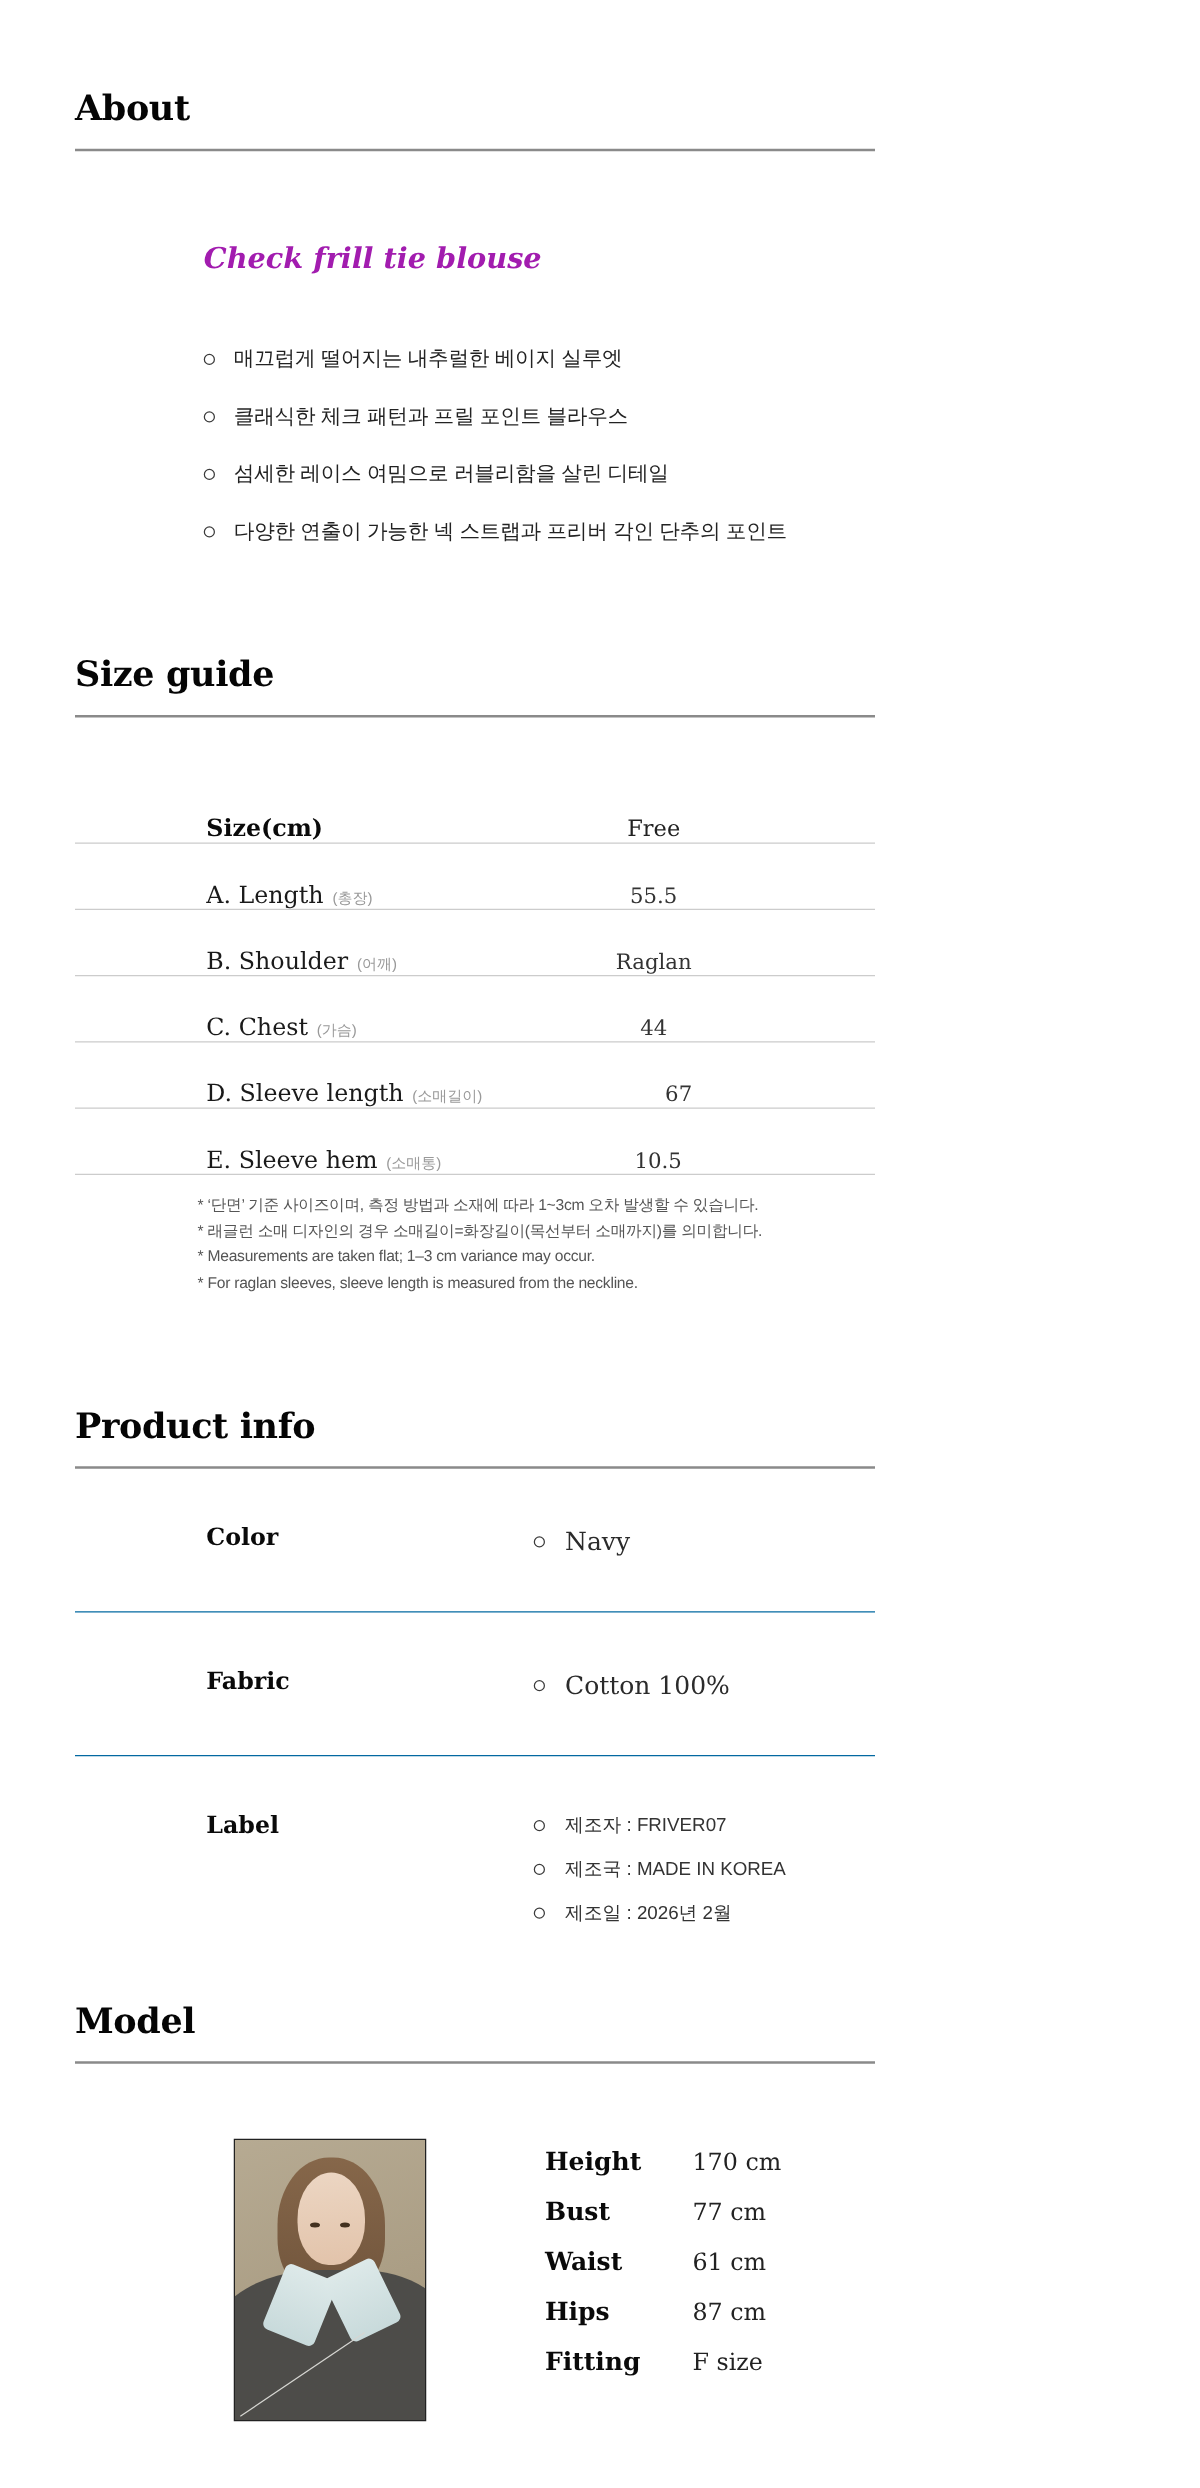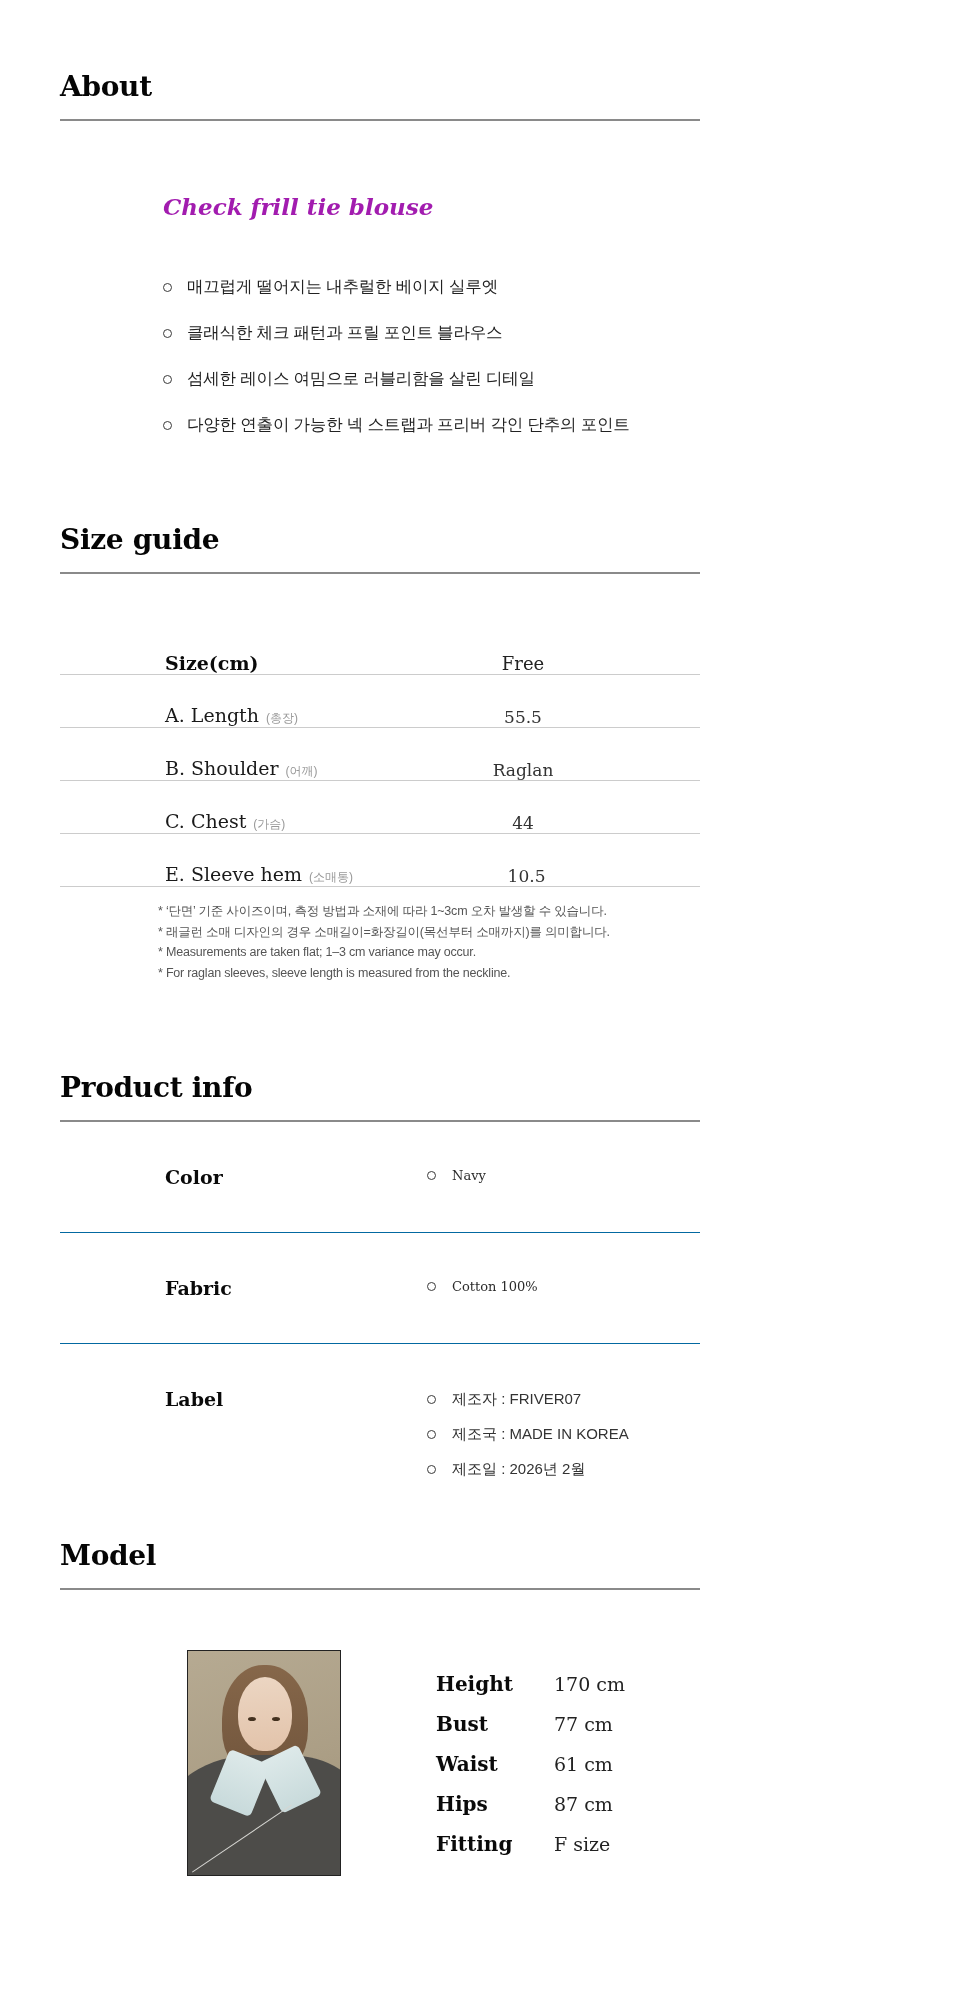--- a/index.html
+++ b/index.html
@@ -51,21 +51,21 @@
   .irow { display:flex; padding:44px 0; border-bottom:1px solid #0369a1; }
   .irow.last { border-bottom:none; padding-bottom:20px; }
   .ilabel {
     flex:0 0 367px; box-sizing:border-box; padding-left:105px;
     font-family:"DejaVu Serif",serif; font-weight:700; font-size:19px; color:#0a0a0a;
   }
   .iitems { flex:1; padding-top:2px; }
   .iitem { display:flex; align-items:center; margin-bottom:16px; }
   .iitem:last-child { margin-bottom:0; }
   .iitem .dot { margin-right:16px; }
-  .ival-serif { font-family:"DejaVu Serif",serif; font-size:13px; color:#2b2b2b; }
+  .ival-serif { font-family:"DejaVu Serif",serif; font-size:20px; color:#2b2b2b; }
   .ival-sans  { font-size:15px; color:#333; }
 
   
   .sec-model { margin-top:40px; }
   .model-flex { display:flex; margin-top:60px; }
   .photo {
     position:relative; margin-left:127px; width:152px; height:224px;
     border:1px solid #222; overflow:hidden; flex:none;
     background:linear-gradient(160deg,#b6aa92 0%,#ab9e85 55%,#9e9178 100%);
   }
@@ -75,21 +75,21 @@
     border-radius:50% 50% 46% 46%; background:linear-gradient(175deg,#ecd6c3,#e2c3aa); }
   .eye { position:absolute; width:8px; height:4px; background:#43311f; border-radius:50%; }
   .eye.l { top:66px; left:60px; } .eye.r { top:66px; left:84px; }
   .garment { position:absolute; bottom:-12px; left:-22px; width:196px; height:132px;
     background:#4d4c49; border-radius:46% 38% 0 0; }
   .stitch { position:absolute; bottom:36px; left:-6px; width:120px; height:1px;
     background:#d6d6d2; transform:rotate(-34deg); }
   .collar { position:absolute; width:44px; height:56px; background:linear-gradient(180deg,#dde9e9,#c8dadb); border-radius:5px; }
   .collar.l { top:104px; left:30px; transform:rotate(22deg); }
   .collar.r { top:100px; left:80px; transform:rotate(-26deg); }
-  .meas { margin-left:95px; margin-top:22px; }
+  .meas { margin-left:95px; margin-top:6px; }
   .mrow { display:flex; align-items:baseline; height:40px; }
   .mlabel { width:118px; font-family:"DejaVu Serif",serif; font-weight:700; font-size:20px; color:#0a0a0a; }
   .mval { font-family:"DejaVu Serif",serif; font-size:19px; color:#222; }
 </style>
 </head>
 <body>
 
 <div class="wrap">
 
   <section>
@@ -129,20 +129,24 @@
         <div class="tlabel"><span class="rlabel">A. Length</span><span class="rsub">(총장)</span></div>
         <div class="tval rval">55.5</div>
       </div>
       <div class="trow">
         <div class="tlabel"><span class="rlabel">B. Shoulder</span><span class="rsub">(어깨)</span></div>
         <div class="tval rval">Raglan</div>
       </div>
       <div class="trow">
         <div class="tlabel"><span class="rlabel">C. Chest</span><span class="rsub">(가슴)</span></div>
         <div class="tval rval">44</div>
+      </div>
+      <div class="trow">
+        <div class="tlabel"><span class="rlabel">D. Sleeve length</span><span class="rsub">(소매길이)</span></div>
+        <div class="tval rval">67</div>
       </div>
       <div class="trow">
         <div class="tlabel"><span class="rlabel">E. Sleeve hem</span><span class="rsub">(소매통)</span></div>
         <div class="tval rval">10.5</div>
       </div>
     </div>
 
     <div class="fnotes">
       <div class="fnote">* ‘단면’ 기준 사이즈이며, 측정 방법과 소재에 따라 1~3cm 오차 발생할 수 있습니다.</div>
       <div class="fnote">* 래글런 소매 디자인의 경우 소매길이=화장길이(목선부터 소매까지)를 의미합니다.</div>

